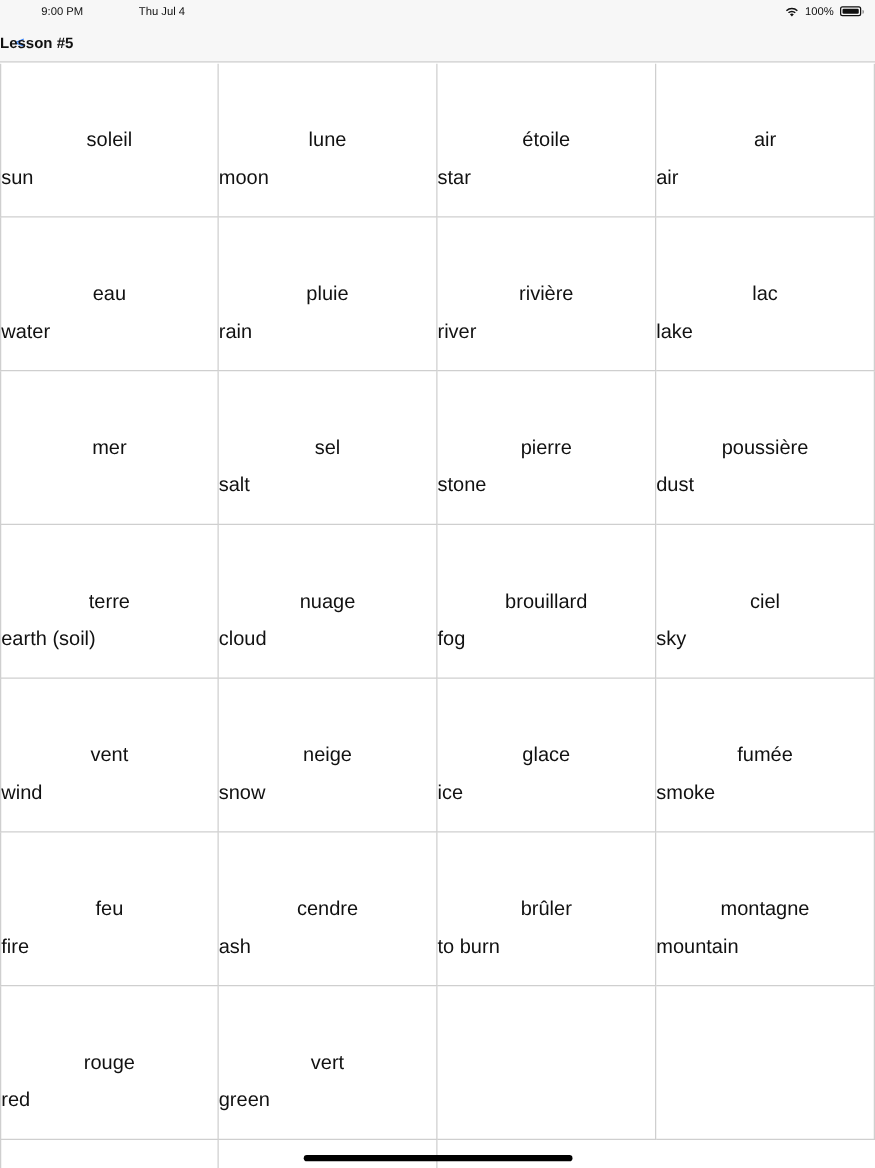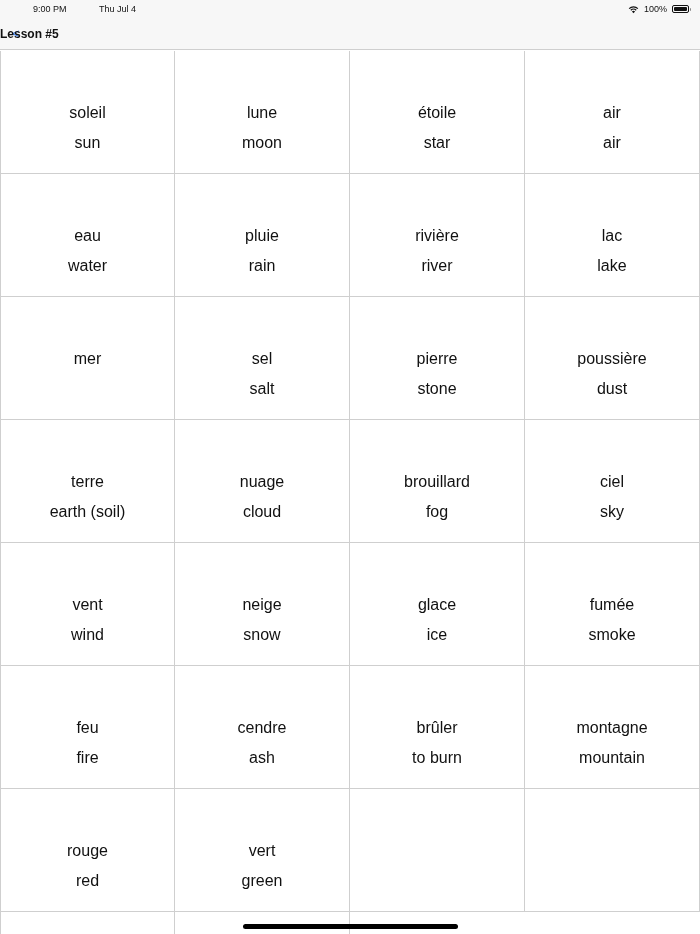--- a/index.html
+++ b/index.html
@@ -1,32 +1,32 @@
 <!DOCTYPE html>
 <html><head>
 <meta charset="utf-8">
 <style>
   * { box-sizing: border-box; margin: 0; padding: 0; }
   html, body { width: 700px; height: 934px; overflow: hidden; background: #ffffff; font-family: "Liberation Sans", sans-serif; color: #111; }
   .status-bar { position: absolute; left: 0; top: 0; width: 700px; height: 20px; background: #f7f7f7; font-size: 9px; color: #111; }
   .status-left { position: absolute; left: 11px; top: 4px; }
-  .status-left span { margin-right: 8px; padding-left: 22px; }
+  .status-left span { margin-right: 20px; padding-left: 22px; }
   .status-right { position: absolute; right: 11px; top: 4px; display: flex; align-items: center; gap: 5px; }
   .battery { width: 17px; height: 8px; border: 1px solid #111; border-radius: 2px; position: relative; padding: 1px; }
   .battery .fill { width: 100%; height: 100%; background: #111; border-radius: 1px; }
   .battery::after { content: ""; position: absolute; right: -3px; top: 2px; width: 1.5px; height: 3px; background: #888; border-radius: 0 1px 1px 0; }
   .wifi { width: 11px; height: 9px; }
   .nav-bar { position: absolute; left: 0; top: 20px; width: 700px; height: 30px; background: #f7f7f7; border-bottom: 1px solid #cfcfcf; }
   .back-button { position: absolute; left: 12px; top: 6px; font-size: 13px; color: #2f7cf6; cursor: pointer; }
   .nav-title { position: absolute; left: 0; right: 0; top: 7px; text-align: left; font-size: 12px; font-weight: bold; color: #111; }
   .grid { position: absolute; left: 0; top: 51px; width: 700px; display: grid; grid-template-columns: 175px 175px 175px 175px; grid-auto-rows: 123px; }
   .cell { border-right: 1px solid #cfcfcf; border-bottom: 1px solid #cfcfcf; position: relative; cursor: pointer; }
   .cell:first-child, .cell:nth-child(4n+1) { border-left: 1px solid #cfcfcf; }
   .cell .fr { position: absolute; left: 0; right: 0; top: 22px; text-align: center; font-size: 16px; margin-top: 31px; }
-  .cell .en { position: absolute; left: 0; right: 0; top: 83px; text-align: center; font-size: 16px; }
+  .cell .en { position: absolute; left: 0; right: 0; top: 83px; font-size: 16px; }
   .home-indicator { position: absolute; left: 243px; top: 924px; width: 215px; height: 5px; background: #000; border-radius: 3px; }
 </style>
 </head>
 <body>
 
 <div class="status-bar">
   <div class="status-left">
     <span>9:00 PM</span>
     <span>Thu Jul 4</span>
   </div>

